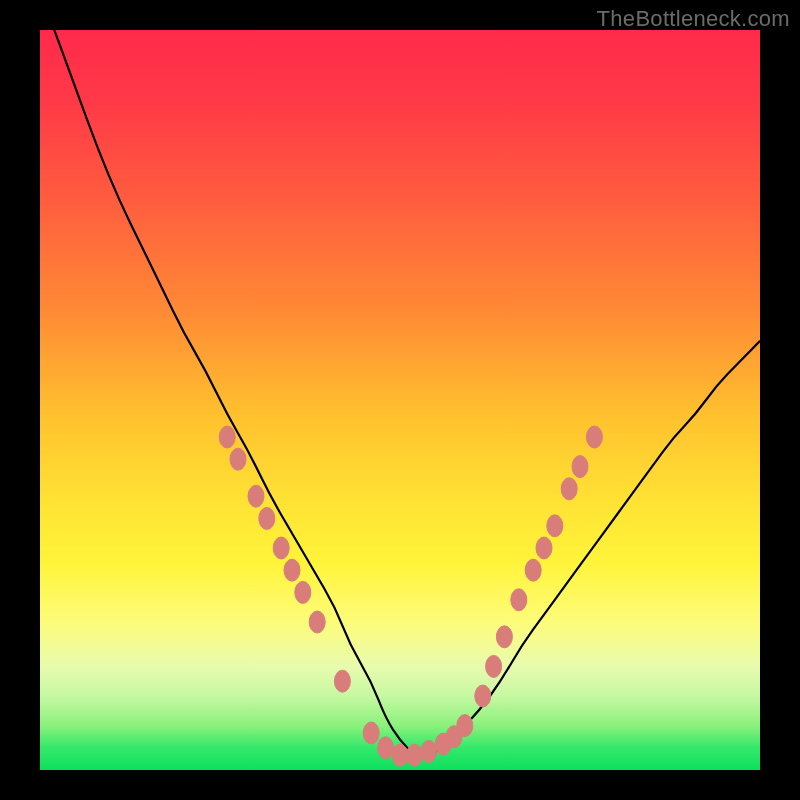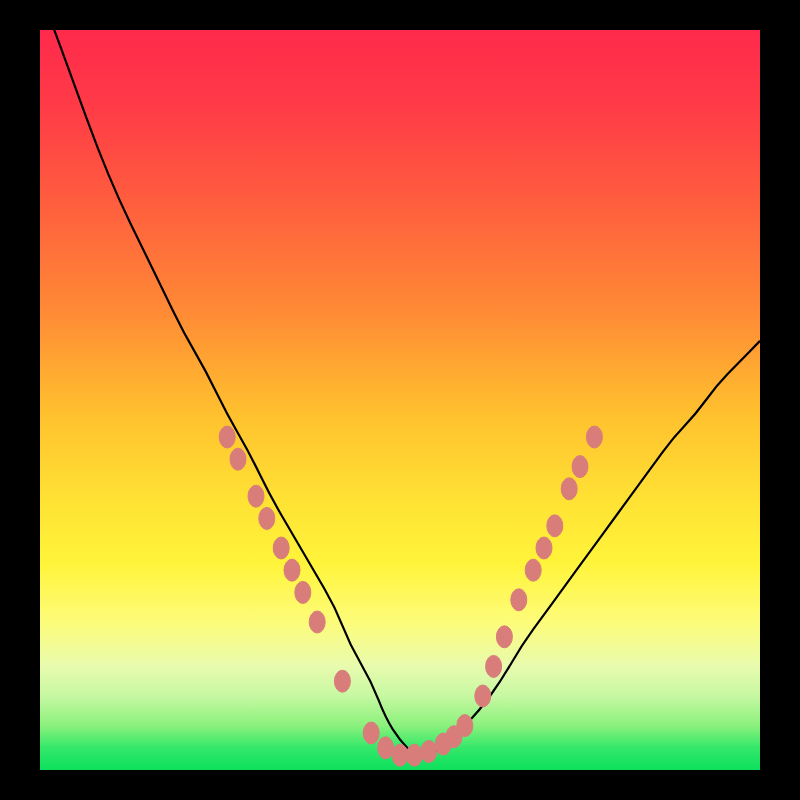--- a/index.html
+++ b/index.html
@@ -79,20 +79,21 @@
   
   .mk {
     fill: #d97d7b;
     stroke: #d97d7b;
   }
 </style>
 </head>
 <body>
 
 <div class="frame">
+  <div class="watermark">TheBottleneck.com</div>
 
   <div class="plot-area">
     <div class="gradient-bg"></div>
 
     <svg class="curve-layer" viewBox="0 0 720 740" preserveAspectRatio="none">
       <path id="curve-path" fill="none" stroke="#000000" stroke-width="2.2" d="M 0.00 -37.00 Q 0.00 -37.00 7.20 -18.50 Q 14.40 0.00 25.20 29.60 Q 36.00 59.20 46.80 88.80 Q 57.60 118.40 68.40 144.30 Q 79.20 170.20 90.00 192.40 Q 100.80 214.60 111.60 236.80 Q 122.40 259.00 133.20 281.20 Q 144.00 303.40 154.80 321.90 Q 165.60 340.40 176.40 362.60 Q 187.20 384.80 198.00 403.30 Q 208.80 421.80 219.60 444.00 Q 230.40 466.20 241.20 484.70 Q 252.00 503.20 262.80 521.70 Q 273.60 540.20 284.40 558.70 Q 295.20 577.20 302.40 595.70 Q 309.60 614.20 320.40 632.70 Q 331.20 651.20 338.40 669.70 Q 345.60 688.20 352.80 699.30 Q 360.00 710.40 367.20 717.80 Q 374.40 725.20 381.60 725.20 Q 388.80 725.20 396.00 721.50 Q 403.20 717.80 410.40 710.40 Q 417.60 703.00 428.40 691.90 Q 439.20 680.80 450.00 666.00 Q 460.80 651.20 471.60 632.70 Q 482.40 614.20 493.20 599.40 Q 504.00 584.60 514.80 569.80 Q 525.60 555.00 536.40 540.20 Q 547.20 525.40 558.00 510.60 Q 568.80 495.80 579.60 481.00 Q 590.40 466.20 601.20 451.40 Q 612.00 436.60 622.80 421.80 Q 633.60 407.00 644.40 395.90 Q 655.20 384.80 666.00 370.00 Q 676.80 355.20 687.60 344.10 Q 698.40 333.00 709.20 321.90 T 720.00 310.80"></path>
     </svg>
 
     <svg class="marker-layer" viewBox="0 0 720 740" preserveAspectRatio="none">
       <g id="markers-group">

